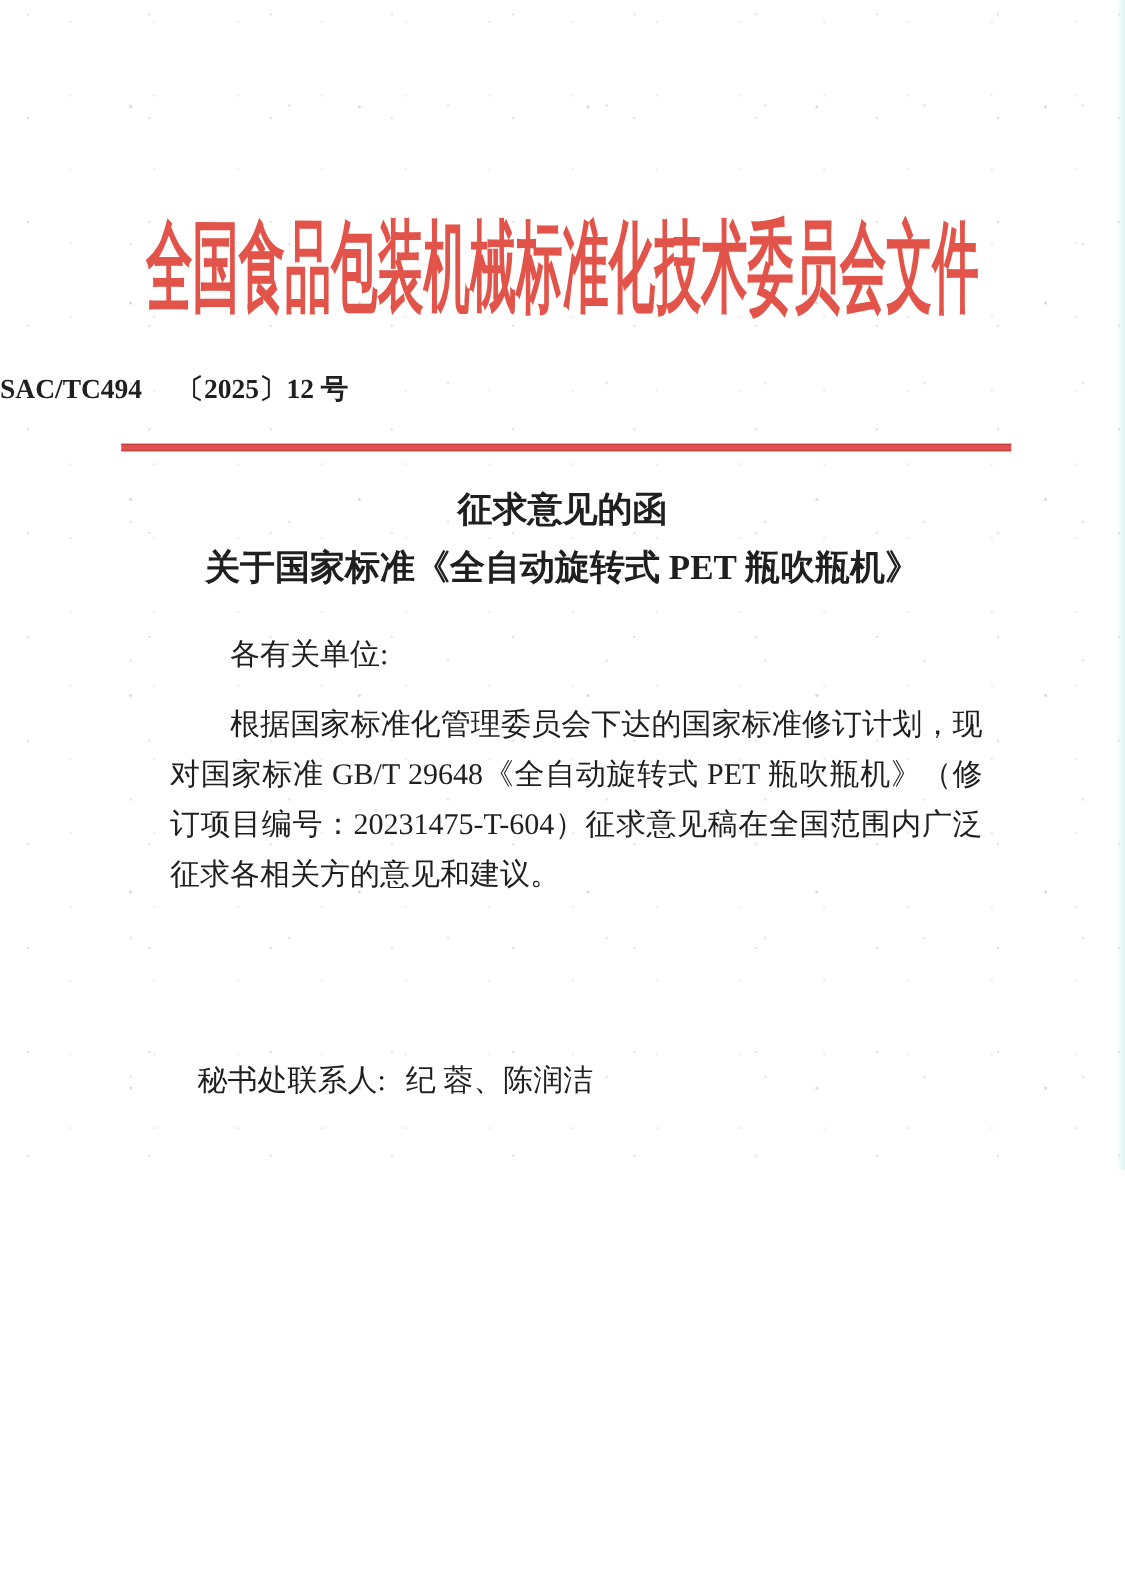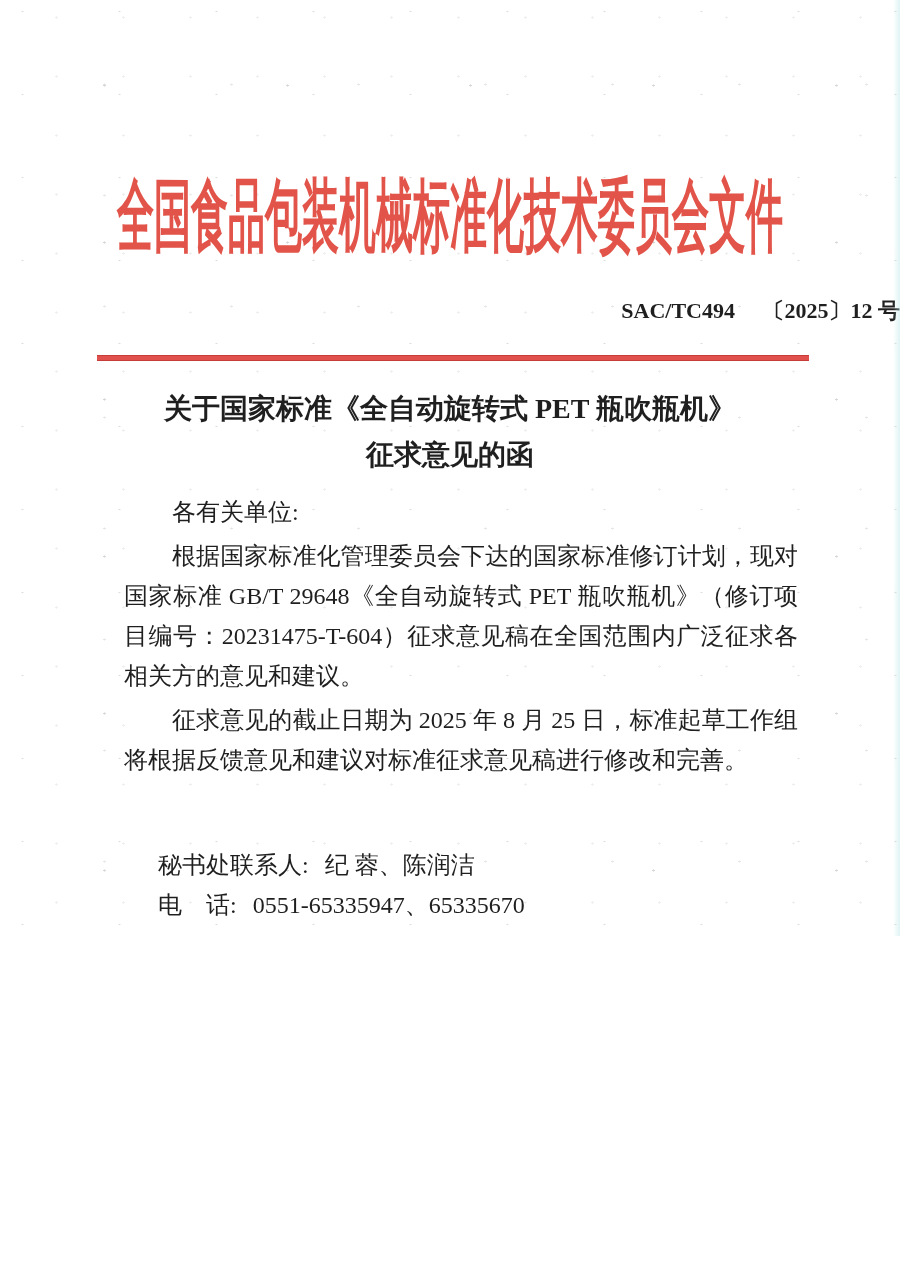--- a/index.html
+++ b/index.html
@@ -53,21 +53,21 @@
     line-height: 37px;
     letter-spacing: 0;
     transform: scaleY(2.15);
     transform-origin: 50% 0;
     white-space: nowrap;
   }
   .doc-number {
     position: absolute;
     top: 296px;
     left: 0; right: 0;
-    text-align: right;
+    text-align: left;
     font-weight: 700;
     font-size: 22px;
     white-space: pre;
   }
   .red-rule {
     position: absolute;
     top: 355px;
     left: 97px;
     width: 712px;
     height: 6px;
@@ -88,21 +88,21 @@
   .body-text {
     position: absolute;
     top: 488px;
     left: 120px;
     width: 682px;
     font-size: 24px;
     line-height: 40px;
     text-align: justify;
   }
   .body-text p {
-    margin: 4px;
+    margin: 16px;
     text-indent: 2em;
   }
   .salutation { text-indent: 0; }
   .contacts {
     position: absolute;
     top: 845px;
     left: 158px;
     font-size: 24px;
     line-height: 40px;
   }
@@ -135,38 +135,33 @@
 
 <div class="page">
 
   <div class="header-title">全国食品包装机械标准化技术委员会文件</div>
 
   <div class="doc-number">SAC/TC494 　〔2025〕12 号</div>
 
   <div class="red-rule"></div>
 
   <div class="doc-title">
+    <div>征求意见的函</div>
     <div>关于国家标准《全自动旋转式 PET 瓶吹瓶机》</div>
-    <div>征求意见的函</div>
   </div>
 
   <div class="body-text">
     <p class="salutation">各有关单位:</p>
     <p>根据国家标准化管理委员会下达的国家标准修订计划，现对国家标准 GB/T 29648《全自动旋转式 PET 瓶吹瓶机》（修订项目编号：20231475-T-604）征求意见稿在全国范围内广泛征求各相关方的意见和建议。</p>
-    <p>征求意见的截止日期为 2025 年 8 月 25 日，标准起草工作组将根据反馈意见和建议对标准征求意见稿进行修改和完善。</p>
   </div>
 
   <div class="contacts">
     <div class="contact-row">
       <span class="contact-label">秘书处联系人:</span>
       <span class="contact-value">纪 蓉、陈润洁</span>
-    </div>
-    <div class="contact-row">
-      <span class="contact-label">电　话:</span>
-      <span class="contact-value">0551-65335947、65335670</span>
     </div>
   </div>
 
   <div class="signature">
     <div>全国食品包装机械标准化技术委员会</div>
     <div>2025 年 7 月 15 日</div>
   </div>
 
   <div class="seal">
     <svg viewBox="0 0 200 200">

